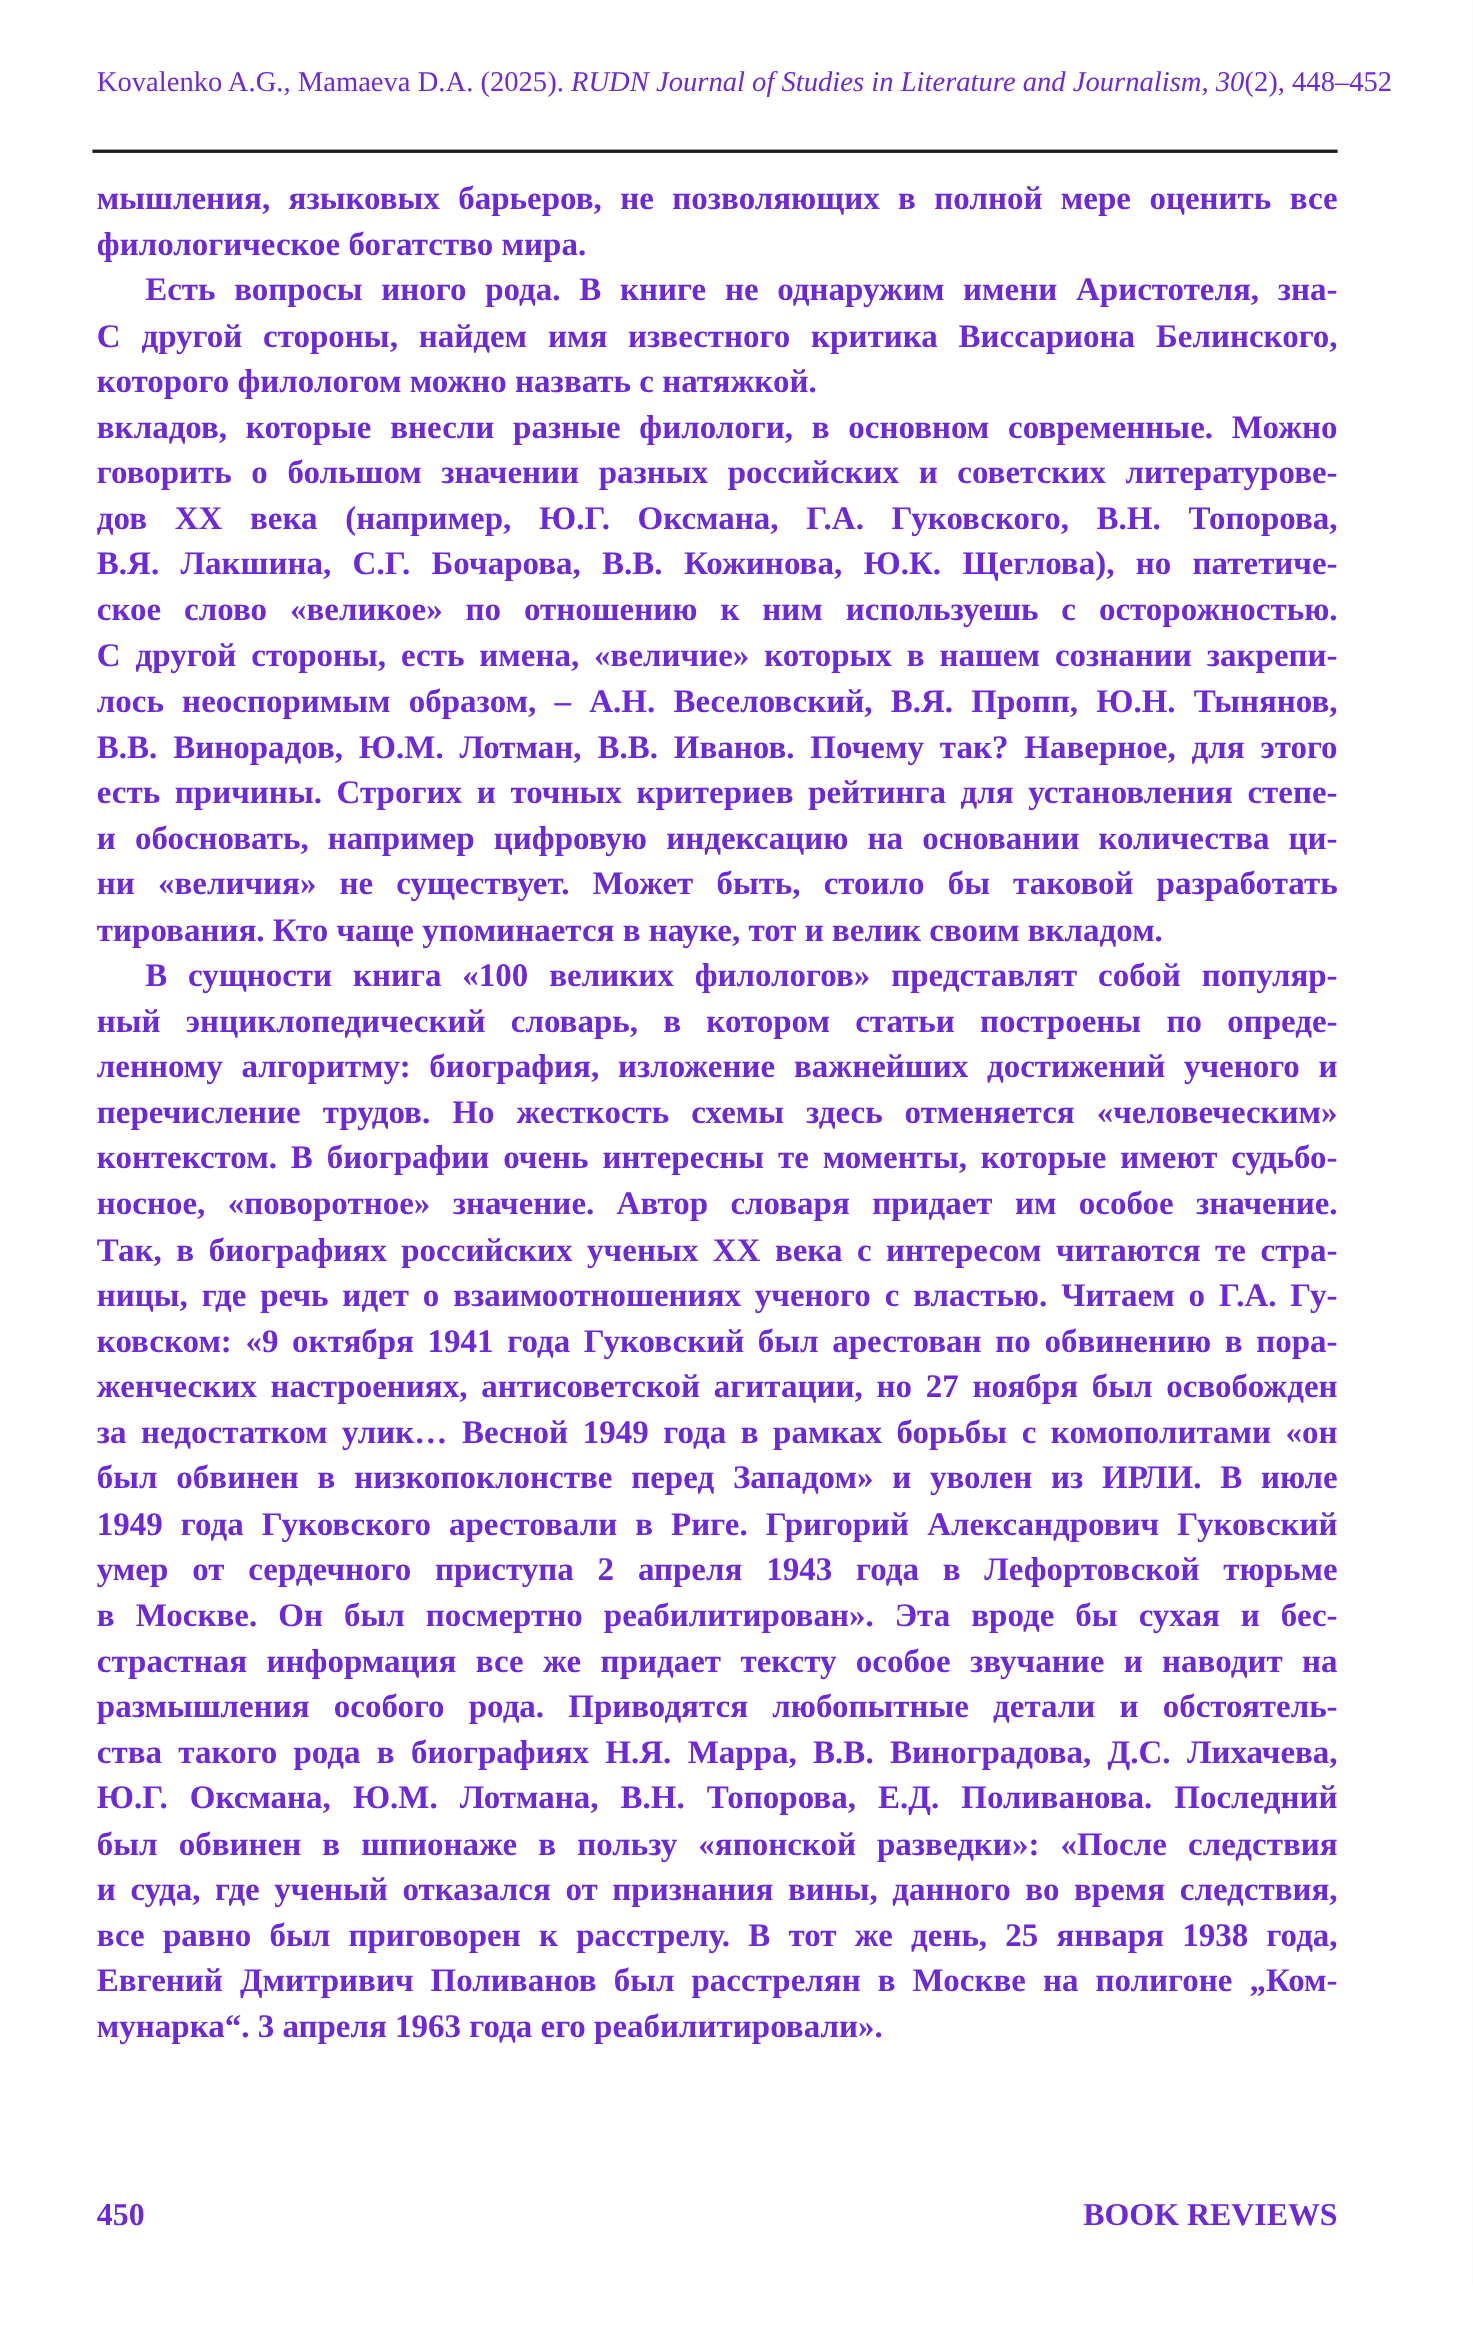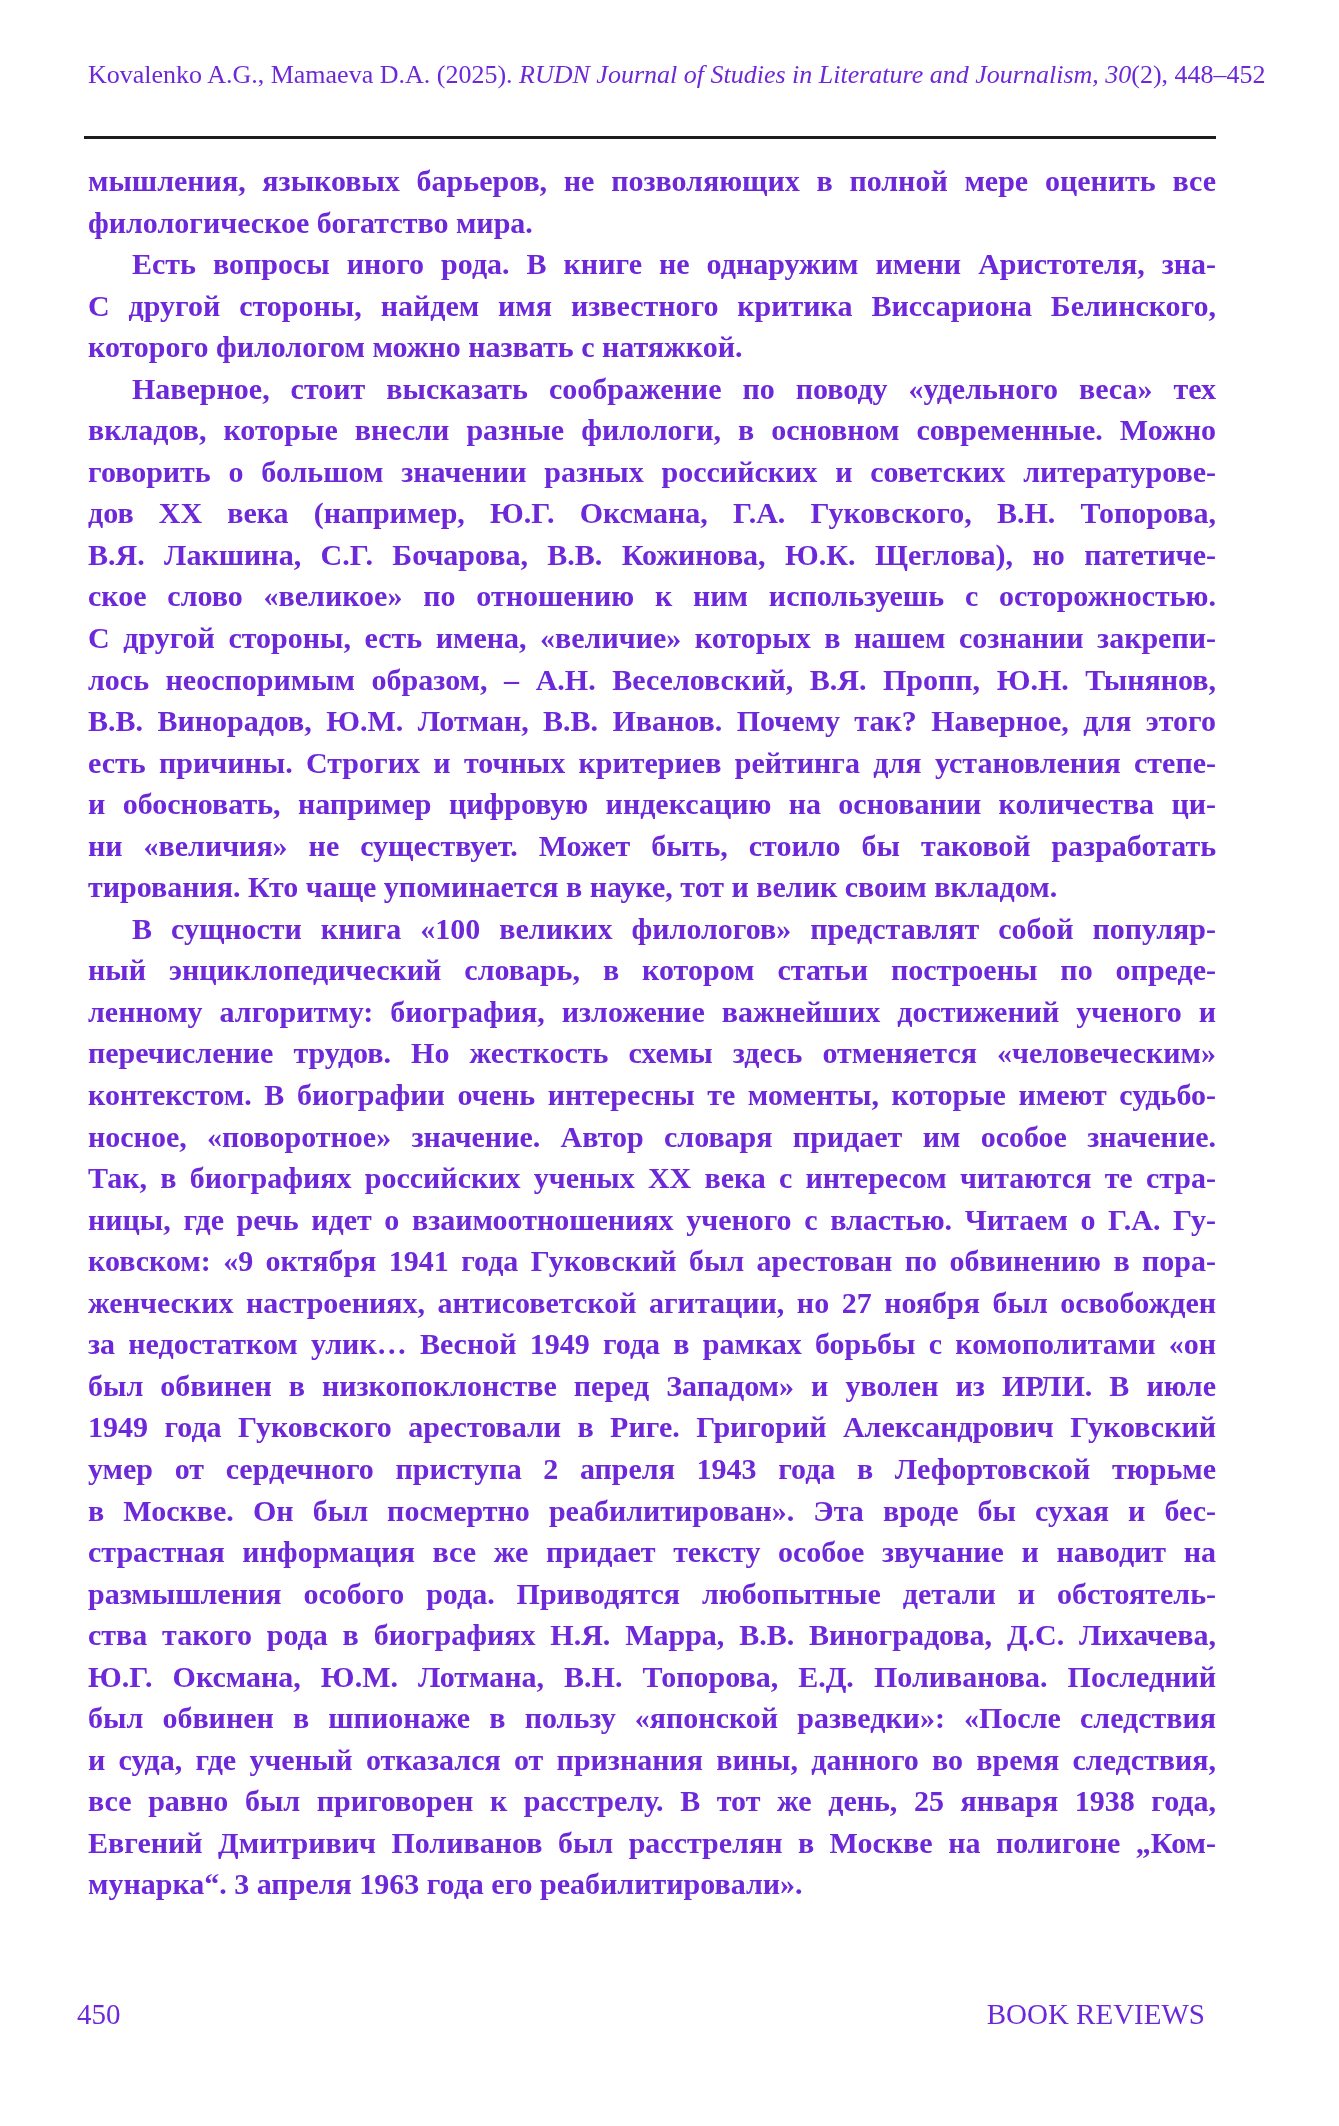--- a/index.html
+++ b/index.html
@@ -38,26 +38,27 @@
   .line{
     text-align:justify;
     text-align-last:justify;
     height:41.55px;
     overflow:visible;
   }
   .line.last{text-align-last:left;}
   .line.indent{text-indent:44px;}
   .page-footer{
     position:absolute;
-    left:77px;width:1128px;
+    left:88px;width:1128px;
     top:1998px;
     font-size:29px;
     display:flex;
     justify-content:space-between;
     align-items:center;
+    font-weight:bold;
   }
 </style>
 </head>
 <body>
 
 <div class="page">
 
   <div class="content running-head">
     <span>Kovalenko A.G., Mamaeva D.A. (2025). </span><span class="it">RUDN Journal of Studies in Literature and Journalism, 30</span><span>(2), 448–452</span>
   </div>
@@ -68,21 +69,20 @@
       <div class="para">
         <div class="line">мышления, языковых барьеров, не позволяющих в полной мере оценить все</div>
         <div class="line last">филологическое богатство мира.</div>
       </div>
       <div class="para">
         <div class="line indent">Есть вопросы иного рода. В книге не однаружим имени Аристотеля, зна-</div>
         <div class="line">С другой стороны, найдем имя известного критика Виссариона Белинского,</div>
         <div class="line last">которого филологом можно назвать с натяжкой.</div>
       </div>
       <div class="para">
-        <div class="line indent">Наверное, стоит высказать соображение по поводу «удельного веса» тех</div>
         <div class="line">вкладов, которые внесли разные филологи, в основном современные. Можно</div>
         <div class="line">говорить о большом значении разных российских и советских литературове-</div>
         <div class="line">дов XX века (например, Ю.Г. Оксмана, Г.А. Гуковского, В.Н. Топорова,</div>
         <div class="line">В.Я. Лакшина, С.Г. Бочарова, В.В. Кожинова, Ю.К. Щеглова), но патетиче-</div>
         <div class="line">ское слово «великое» по отношению к ним используешь с осторожностью.</div>
         <div class="line">С другой стороны, есть имена, «величие» которых в нашем сознании закрепи-</div>
         <div class="line">лось неоспоримым образом, – А.Н. Веселовский, В.Я. Пропп, Ю.Н. Тынянов,</div>
         <div class="line">В.В. Винорадов, Ю.М. Лотман, В.В. Иванов. Почему так? Наверное, для этого</div>
         <div class="line">есть причины. Строгих и точных критериев рейтинга для установления степе-</div>
         <div class="line">и обосновать, например цифровую индексацию на основании количества ци-</div>

